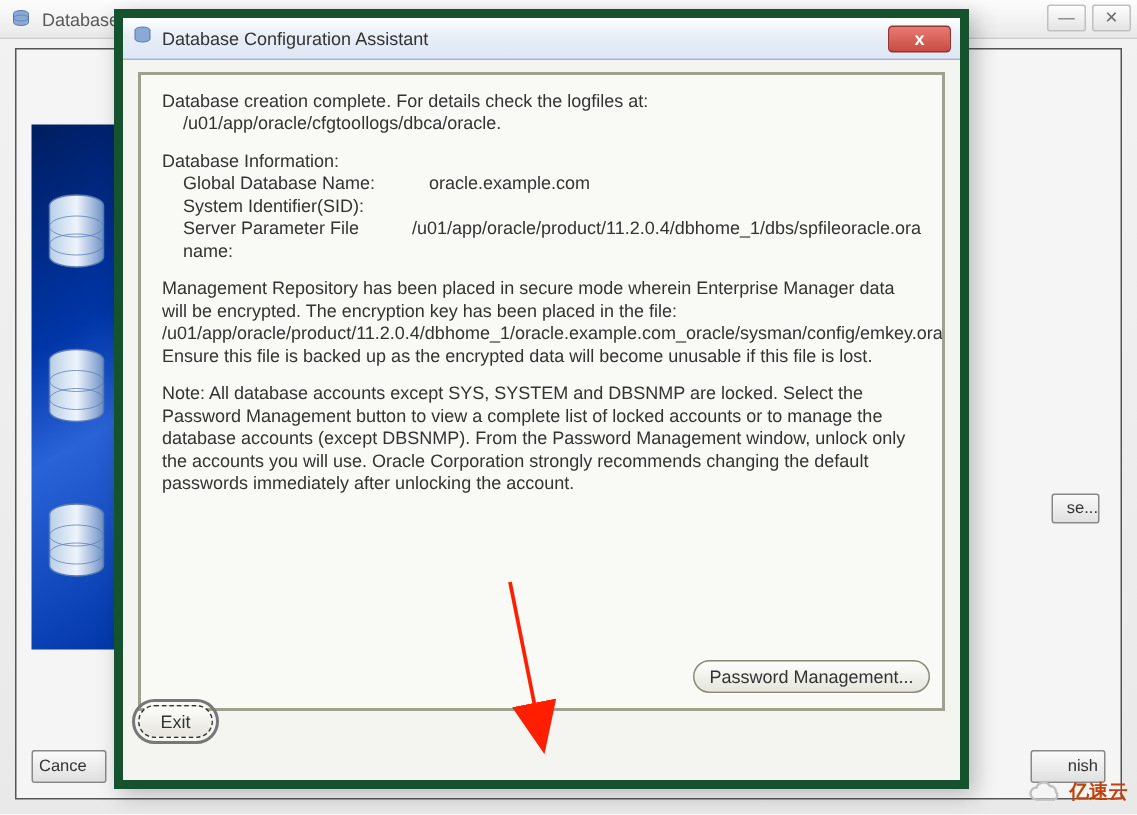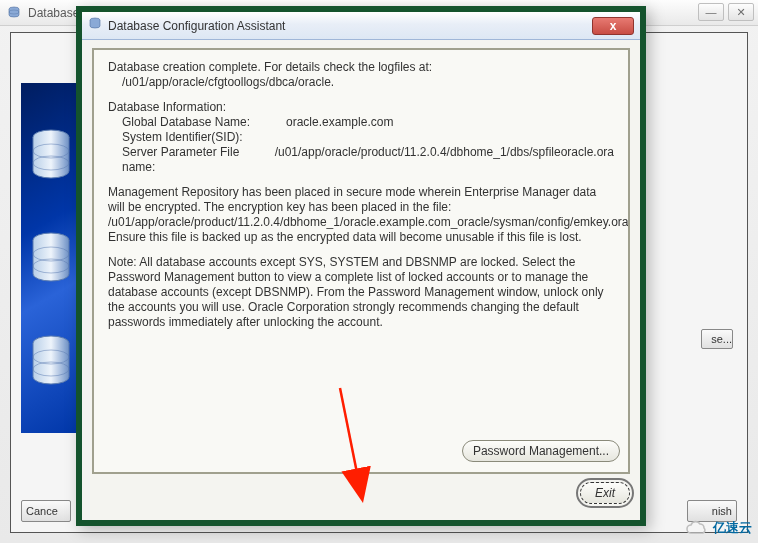--- a/index.html
+++ b/index.html
@@ -240,26 +240,25 @@
     color: #333;
     font-size: 12px;
     line-height: 20px;
     box-sizing: border-box;
   }
 
   .dlg-bottom {
     position: absolute;
     left: 10px;
     right: 10px;
-    bottom: 12px;
+    bottom: 24px;
     height: 30px;
     display: flex;
     align-items: center;
-    justify-content: flex-end;
-    font-style: italic;
+    justify-content: flex-start;
   }
   .exit-btn {
     height: 22px;
     padding: 0 14px;
     border: 1px dashed #333;
     outline: 2px solid #777;
     outline-offset: 2px;
     border-radius: 11px;
     background: linear-gradient(#fdfdfa, #e6e6de);
     color: #333;
@@ -279,21 +278,21 @@
   }
 
   
   .watermark {
     position: absolute;
     right: 6px;
     bottom: 6px;
     display: flex;
     align-items: center;
     gap: 4px;
-    color: #0369a1;
+    color: #c2410c;
     font-size: 13px;
     font-weight: bold;
     margin-top: 32px;
   }
   .watermark .cloud {
     width: 24px;
     height: 16px;
   }
 </style>
 </head>

